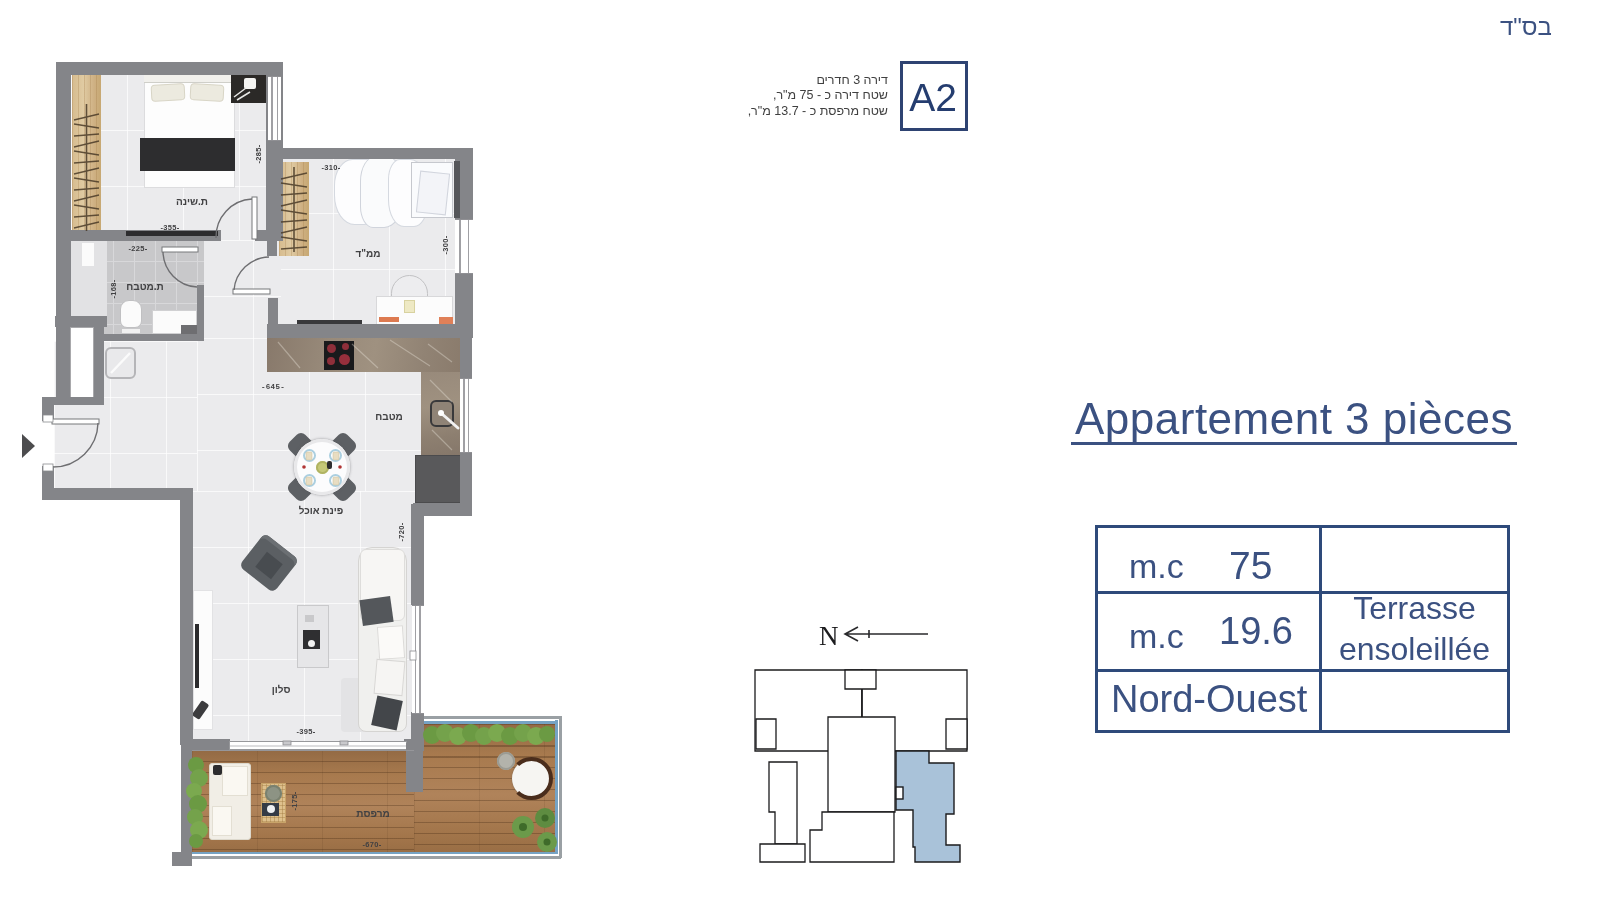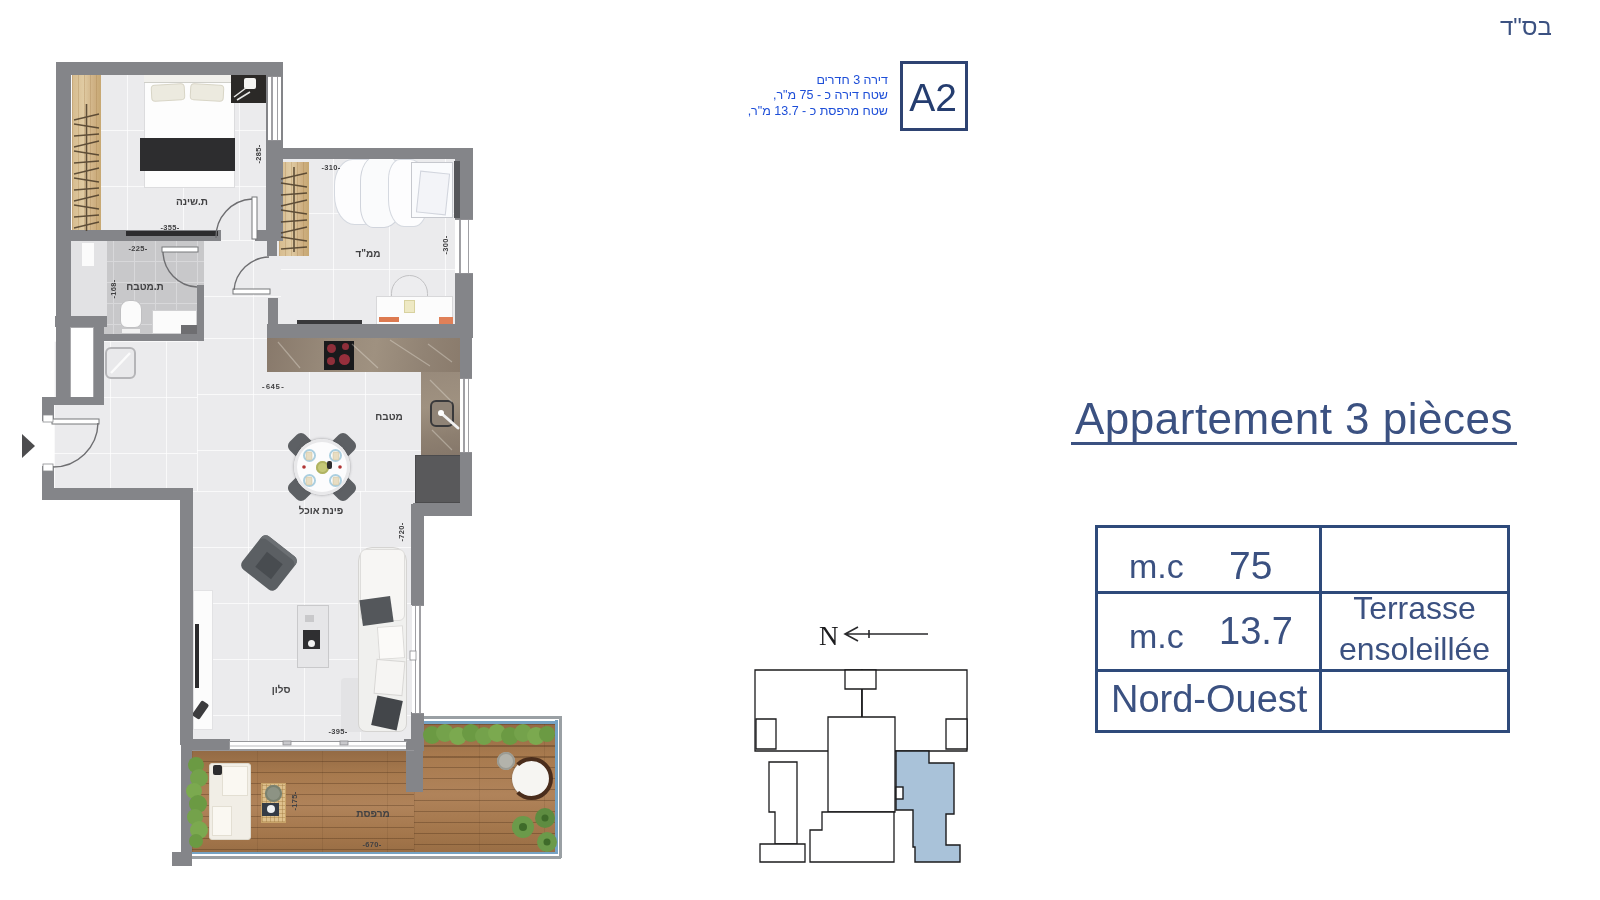--- a/index.html
+++ b/index.html
@@ -431,54 +431,54 @@
 <div class="dimv" style="left:113px;top:289px;">-168-</div>
 
 <div class="lbl" style="left:381px;top:416px;margin-left:8px;">מטבח</div>
 
 <div class="dim" style="left:273px;top:387px;font-family:Liberation Mono, monospace;">-645-</div>
 
 <div class="lbl" style="left:321px;top:510px;">פינת אוכל</div>
 
 <div class="lbl" style="left:281px;top:689px;">סלון</div>
 
-<div class="dim" style="left:306px;top:731px;margin-left:32px;">-395-</div>
+<div class="dim" style="left:306px;top:731px;">-395-</div>
 
 <div class="dimv" style="left:401px;top:532px;">-720-</div>
 
 <div class="lbl" style="left:373px;top:813px;">מרפסת</div>
 
 <div class="dim" style="left:372px;top:844px;">-670-</div>
 
 <div class="dimv" style="left:294px;top:801px;">-175-</div>
 </div>
 
 <div class="abs navy" style="left:1496px;top:13px;width:60px;font-size:24px;text-align:center;" dir="rtl">בס"ד</div>
 
-<div class="abs" style="right:712px;top:73px;font-size:12.5px;line-height:15.4px;color:#1d4ed8;text-align:right;" dir="rtl">דירה 3 חדרים<br>שטח דירה כ - 75 מ"ר,<br>שטח מרפסת כ - 13.7 מ"ר,</div>
+<div class="abs" style="right:712px;top:73px;font-size:12.5px;line-height:15.4px;color:#404040;text-align:right;" dir="rtl">דירה 3 חדרים<br>שטח דירה כ - 75 מ"ר,<br>שטח מרפסת כ - 13.7 מ"ר,</div>
 
 <div class="abs" style="left:900px;top:61px;width:62px;height:64px;border:3px solid #2e4372;"></div>
 
 <div class="abs" style="left:901px;top:76px;width:64px;font-size:39px;color:#253d6f;text-align:center;">A2</div>
 
 <div class="abs" style="left:1071px;top:397px;width:446px;text-align:center;font-size:44px;line-height:44px;letter-spacing:0.5px;color:#3b5181;border-bottom:3.5px solid #3b5181;padding-bottom:1px;">Appartement 3 pièces</div>
 
 <div class="abs" style="left:1095px;top:525px;width:409px;height:202px;border:3px solid #2e4a7a;">
 
   <div class="abs" style="left:221px;top:0;width:3px;height:202px;background:#2e4a7a;"></div>
 
   <div class="abs" style="left:0;top:63px;width:409px;height:3px;background:#2e4a7a;"></div>
 
   <div class="abs" style="left:0;top:141px;width:409px;height:3px;background:#2e4a7a;"></div>
 
   <div class="abs navy" style="left:31px;top:19px;font-size:34px;">m.c</div>
   <div class="abs navy" style="left:131px;top:16px;font-size:39px;">75</div>
 
   <div class="abs navy" style="left:31px;top:89px;font-size:34px;">m.c</div>
-  <div class="abs navy" style="left:121px;top:82px;font-size:38px;">13.7</div>
+  <div class="abs navy" style="left:121px;top:82px;font-size:38px;">19.6</div>
 
   <div class="abs navy" style="left:224px;top:60px;width:185px;text-align:center;font-size:32px;line-height:40.5px;">Terrasse<br>ensoleillée</div>
 
   <div class="abs navy" style="left:13px;top:150px;font-size:38px;">Nord-Ouest</div>
 </div>
 
 <svg class="abs" style="left:745px;top:612px;" width="235" height="260" viewBox="745 612 235 260">
 
   <text x="819" y="645" font-family="Liberation Serif, serif" font-size="27" fill="#1c1c1e">N</text>
 

